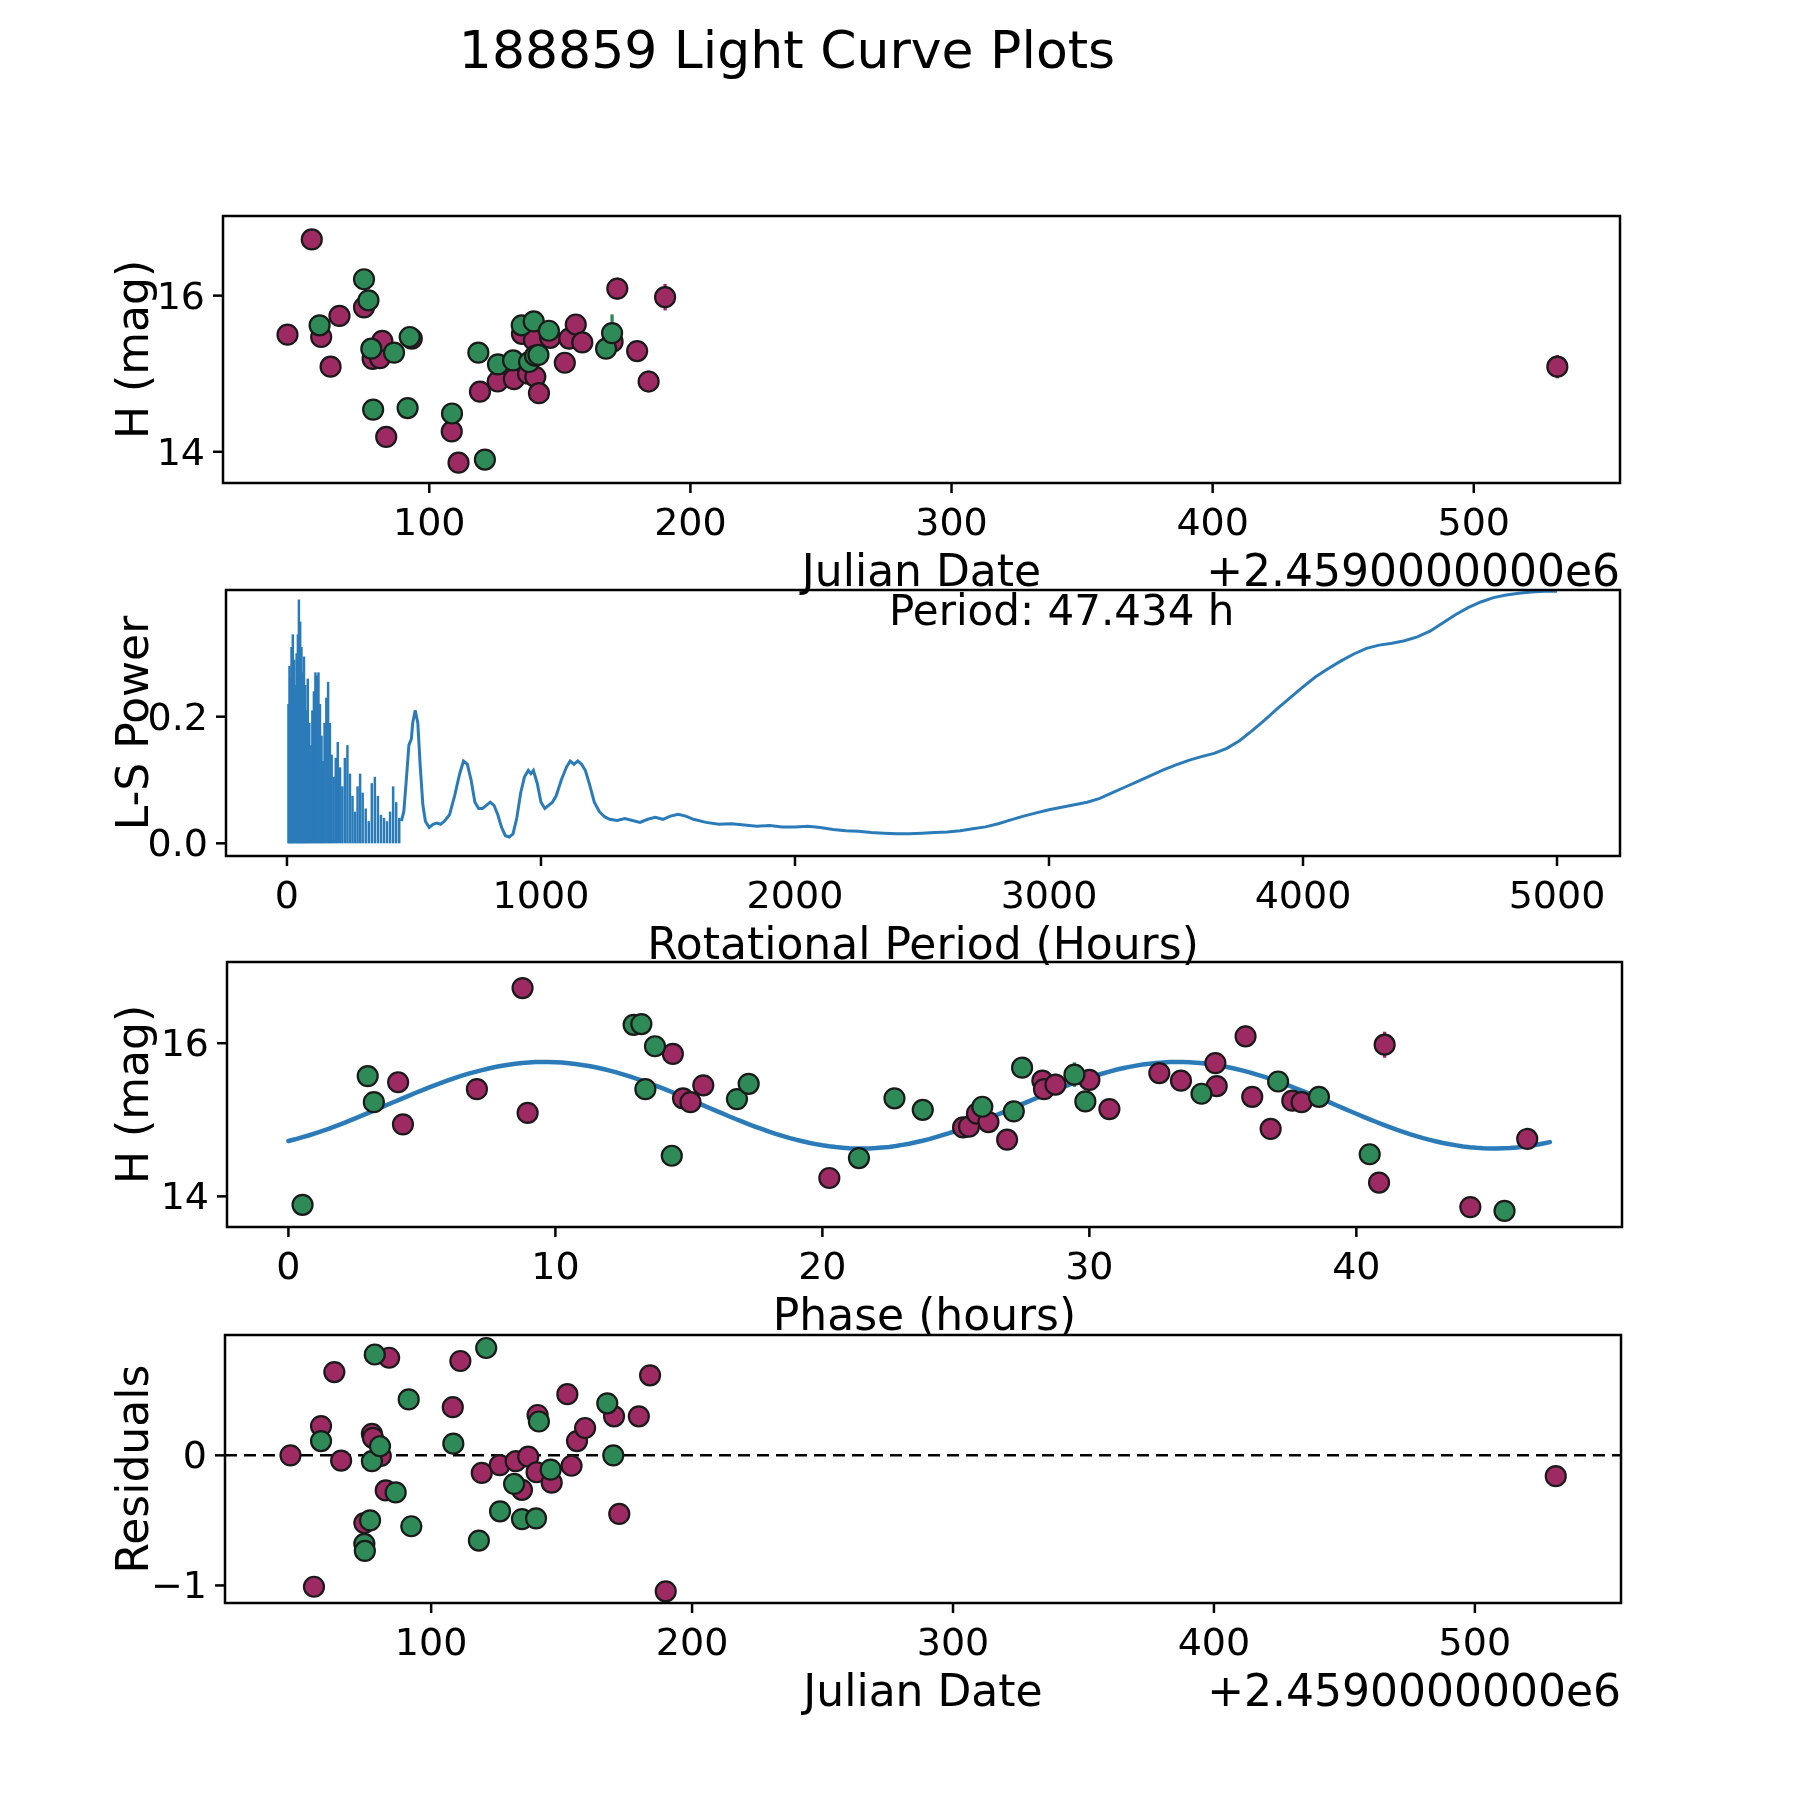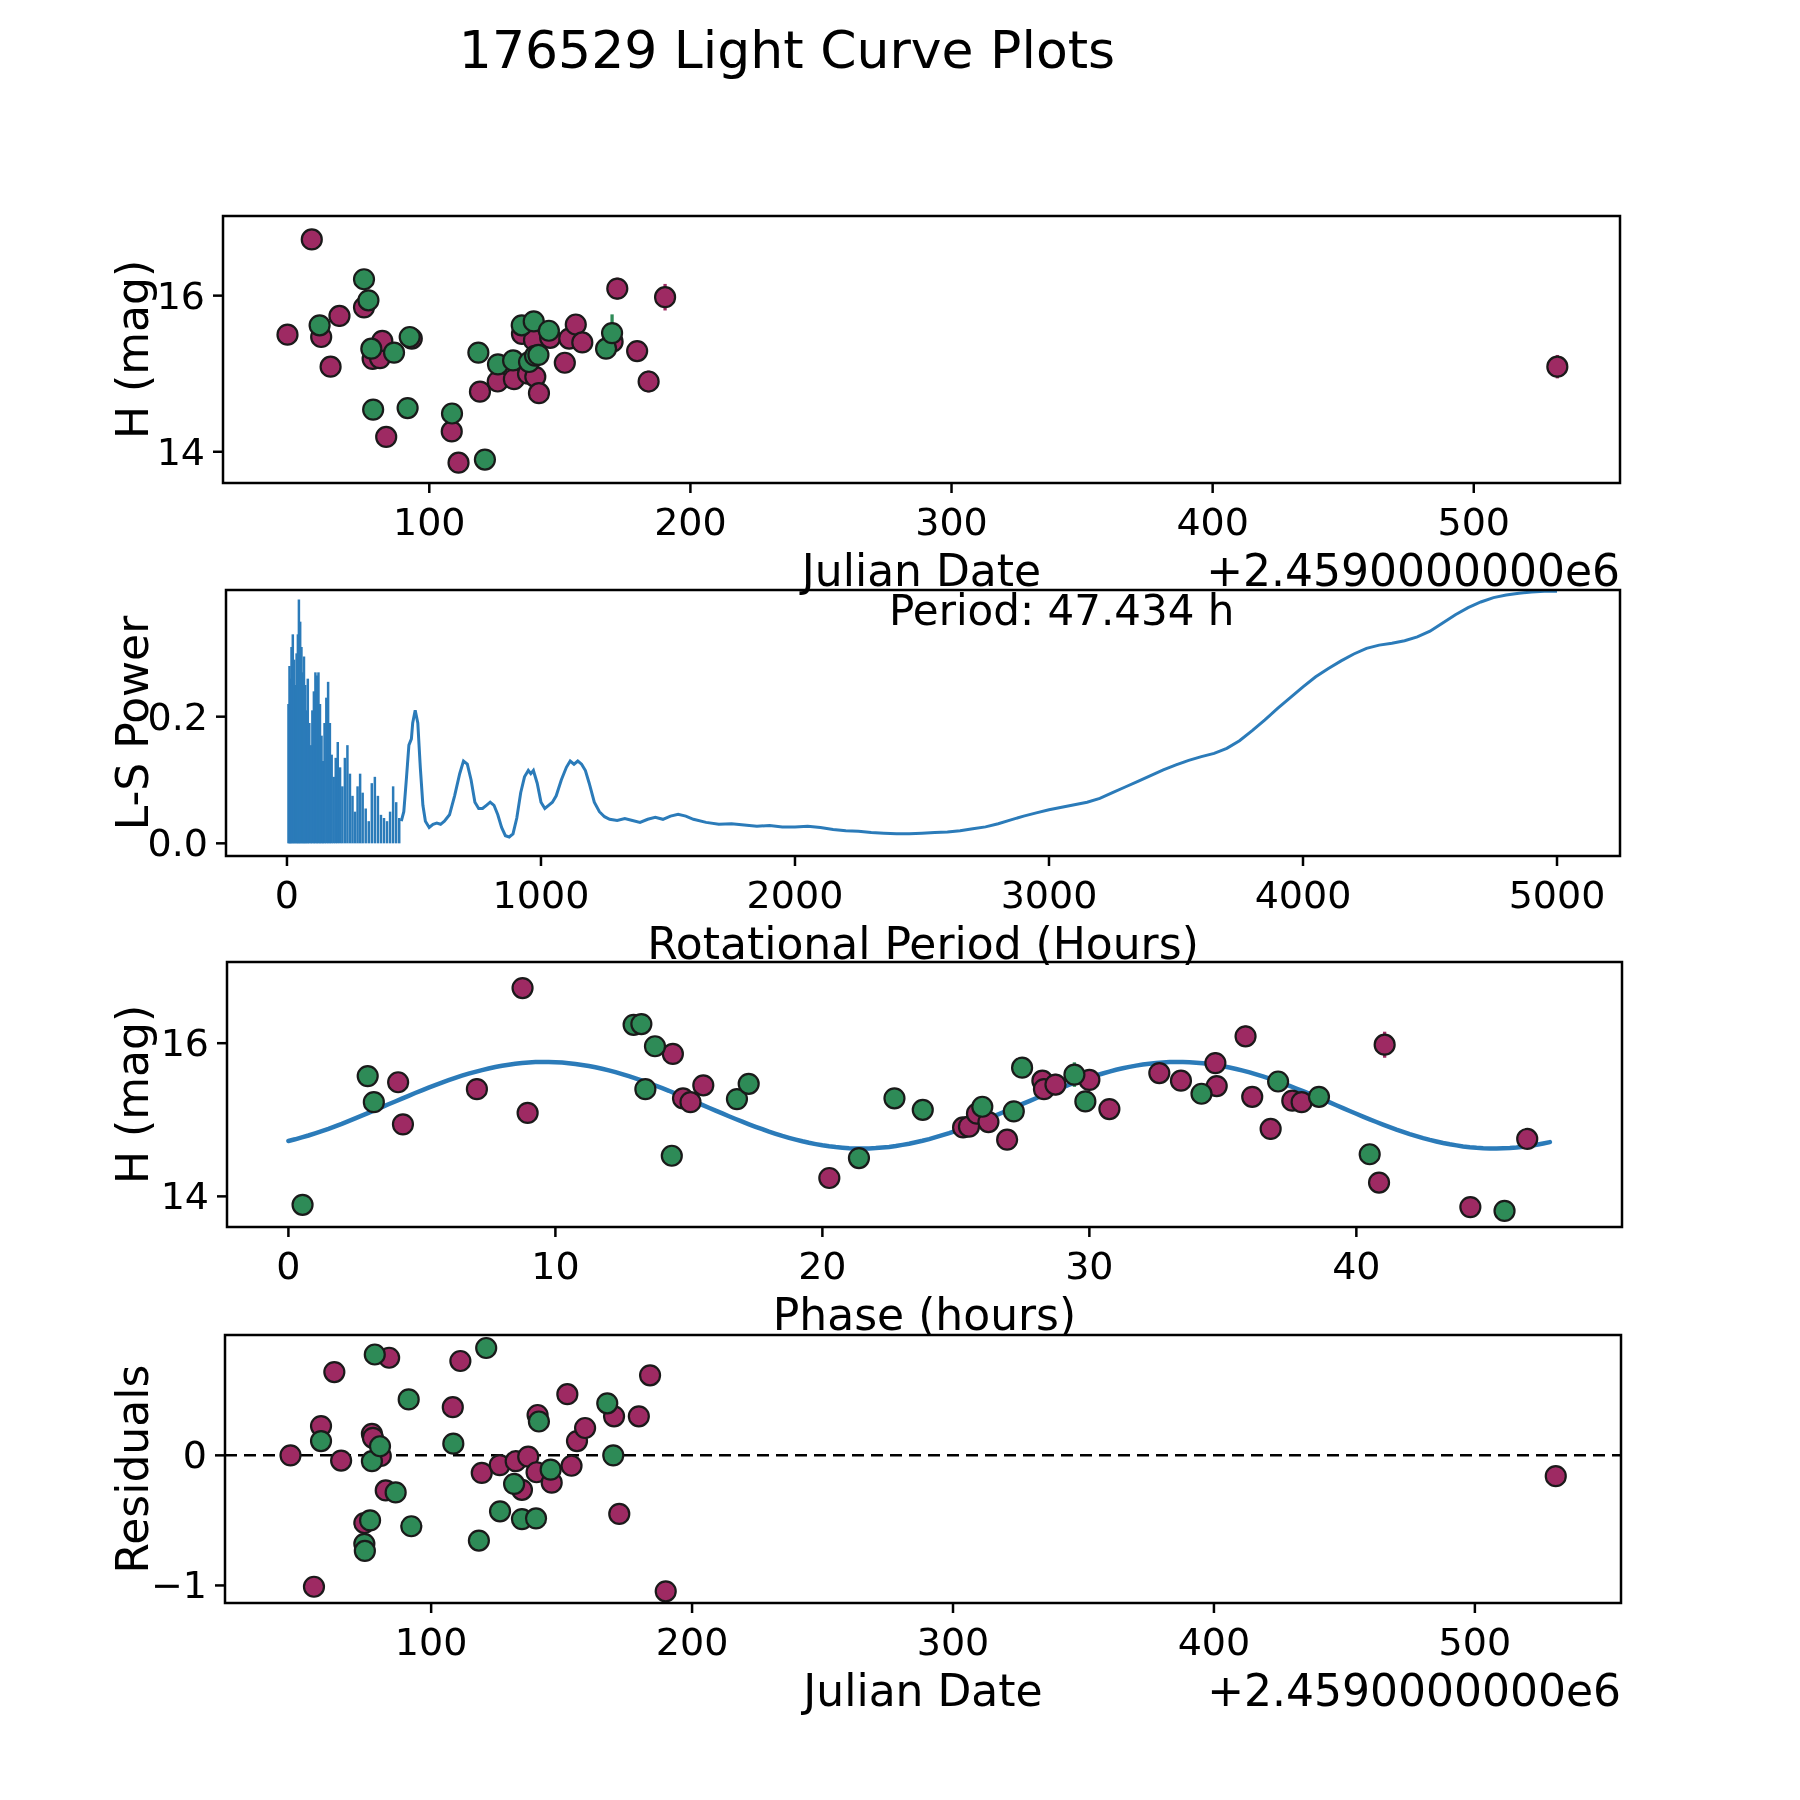--- a/index.html
+++ b/index.html
@@ -6,21 +6,21 @@
   .figure{position:relative;width:1800px;height:1800px;background:#ffffff;
           font-family:"DejaVu Sans",sans-serif;overflow:hidden;}
   .fig-title{position:absolute;top:20px;left:787px;transform:translateX(-50%);
              font-size:52px;color:#000;white-space:nowrap;}
   svg text{font-family:"DejaVu Sans",sans-serif;fill:#000;}
 </style>
 </head>
 <body>
 
 <div class="figure">
-  <div class="fig-title">176529 Light Curve Plots</div>
+  <div class="fig-title">188859 Light Curve Plots</div>
   <svg id="fig-svg" width="1800" height="1800" viewBox="0 0 1800 1800">
       <g>
         <g>
           <line x1="287.49700934579437" x2="287.49700934579437" y1="344.8157894736843" y2="324.51754385964904" stroke="#9e2a63" stroke-width="3.3"></line>
           <circle cx="287.49700934579437" cy="334.66666666666663" r="10" fill="#9e2a63" stroke="#1a1a1a" stroke-width="2.2"></circle>
           <line x1="311.7813084112149" x2="311.7813084112149" y1="248.00877192982458" y2="230.83333333333343" stroke="#9e2a63" stroke-width="3.3"></line>
           <circle cx="311.7813084112149" cy="239.421052631579" r="10" fill="#9e2a63" stroke="#1a1a1a" stroke-width="2.2"></circle>
           <line x1="321.18168224299063" x2="321.18168224299063" y1="346.377192982456" y2="327.640350877193" stroke="#9e2a63" stroke-width="3.3"></line>
           <circle cx="321.18168224299063" cy="337.00877192982443" r="10" fill="#9e2a63" stroke="#1a1a1a" stroke-width="2.2"></circle>
           <line x1="330.58205607476634" x2="330.58205607476634" y1="376.04385964912274" y2="357.3070175438597" stroke="#9e2a63" stroke-width="3.3"></line>

